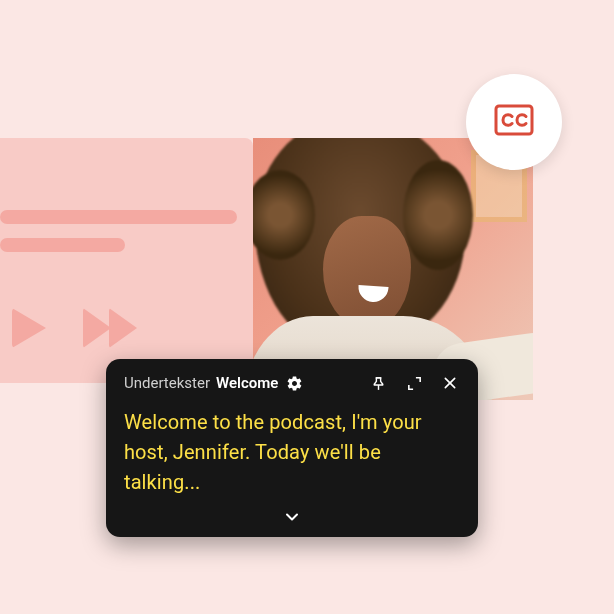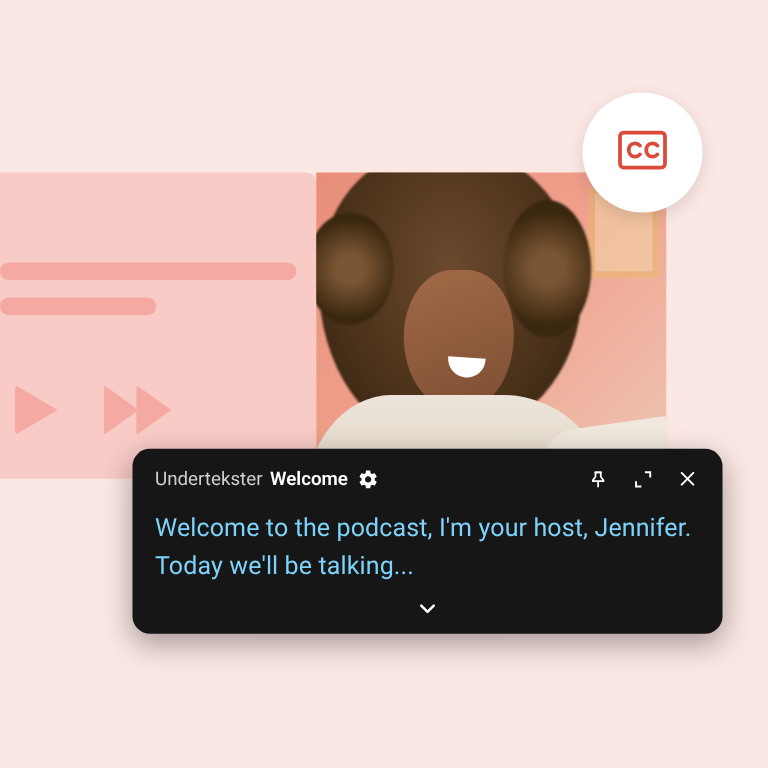--- a/index.html
+++ b/index.html
@@ -149,21 +149,21 @@
     border-radius: 50%;
     box-shadow: 0 4px 14px rgba(0,0,0,0.12);
     display: flex;
     align-items: center;
     justify-content: center;
   }
   .caption-panel {
     position: absolute;
     left: 106px;
     top: 359px;
-    width: 472px;
+    width: 372px;
     background: #161616;
     border-radius: 14px;
     color: #fff;
     padding: 14px 18px 8px 18px;
     box-shadow: 0 8px 24px rgba(0,0,0,0.35);
   }
   .cap-header {
     display: flex;
     align-items: center;
     gap: 6px;
@@ -184,21 +184,21 @@
     justify-content: center;
     width: 20px;
     height: 20px;
     color: #fff;
     cursor: pointer;
   }
   .caption-text {
     font-size: 20px;
     line-height: 1.5;
     letter-spacing: 0.1px;
-    color: #7dd3fc;
+    color: #fde047;
     margin-bottom: 6px;
   }
   .expand-row {
     display: flex;
     justify-content: center;
     padding: 4px 0 2px 0;
   }
 </style>
 </head>
 <body>

